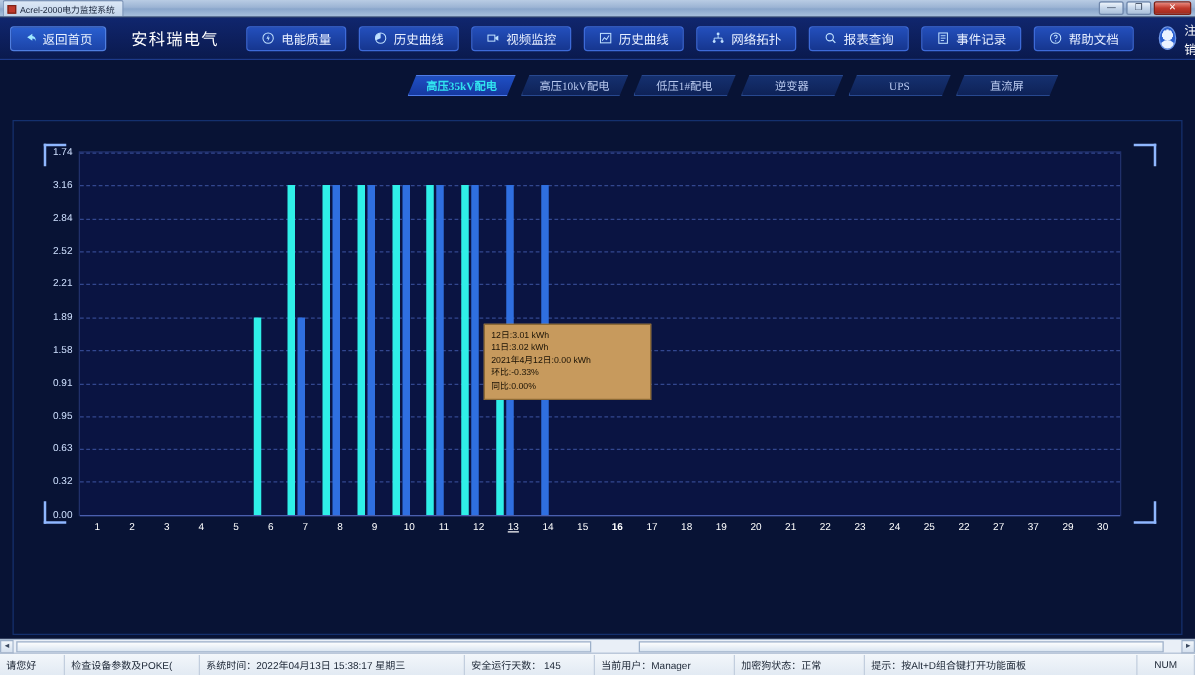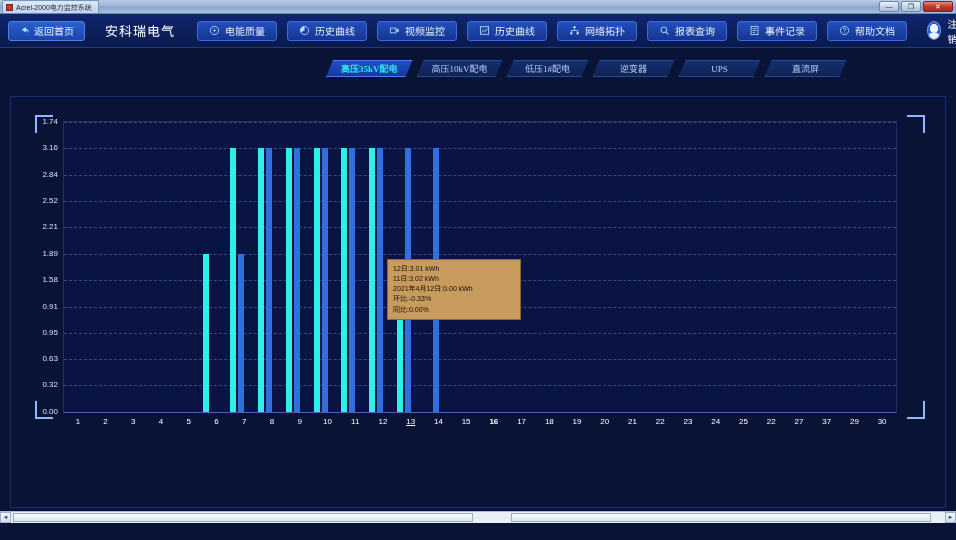--- a/index.html
+++ b/index.html
@@ -510,14 +510,24 @@
 
   <div class="hscroll">
     <div class="sb-arrow">◄</div>
     <div class="sb-track">
       <div class="sb-thumb"></div>
       <div class="sb-thumb2"></div>
     </div>
     <div class="sb-arrow">►</div>
   </div>
 
+  <div class="statusbar" id="statusbar">
+      <div class="st-cell" style="width: 52px;">请您好</div>
+      <div class="st-cell" style="width: 108px;">检查设备参数及POKE(</div>
+      <div class="st-cell" style="width: 212px;">系统时间：2022年04月13日  15:38:17   星期三</div>
+      <div class="st-cell" style="width: 104px;">安全运行天数： 145</div>
+      <div class="st-cell" style="width: 112px;">当前用户：Manager</div>
+      <div class="st-cell" style="width: 104px;">加密狗状态：正常</div>
+      <div class="st-cell st-flex">提示：按Alt+D组合键打开功能面板</div>
+      <div class="st-cell st-num">NUM</div>
+    </div>
 
 </div>
 
 </body></html>

